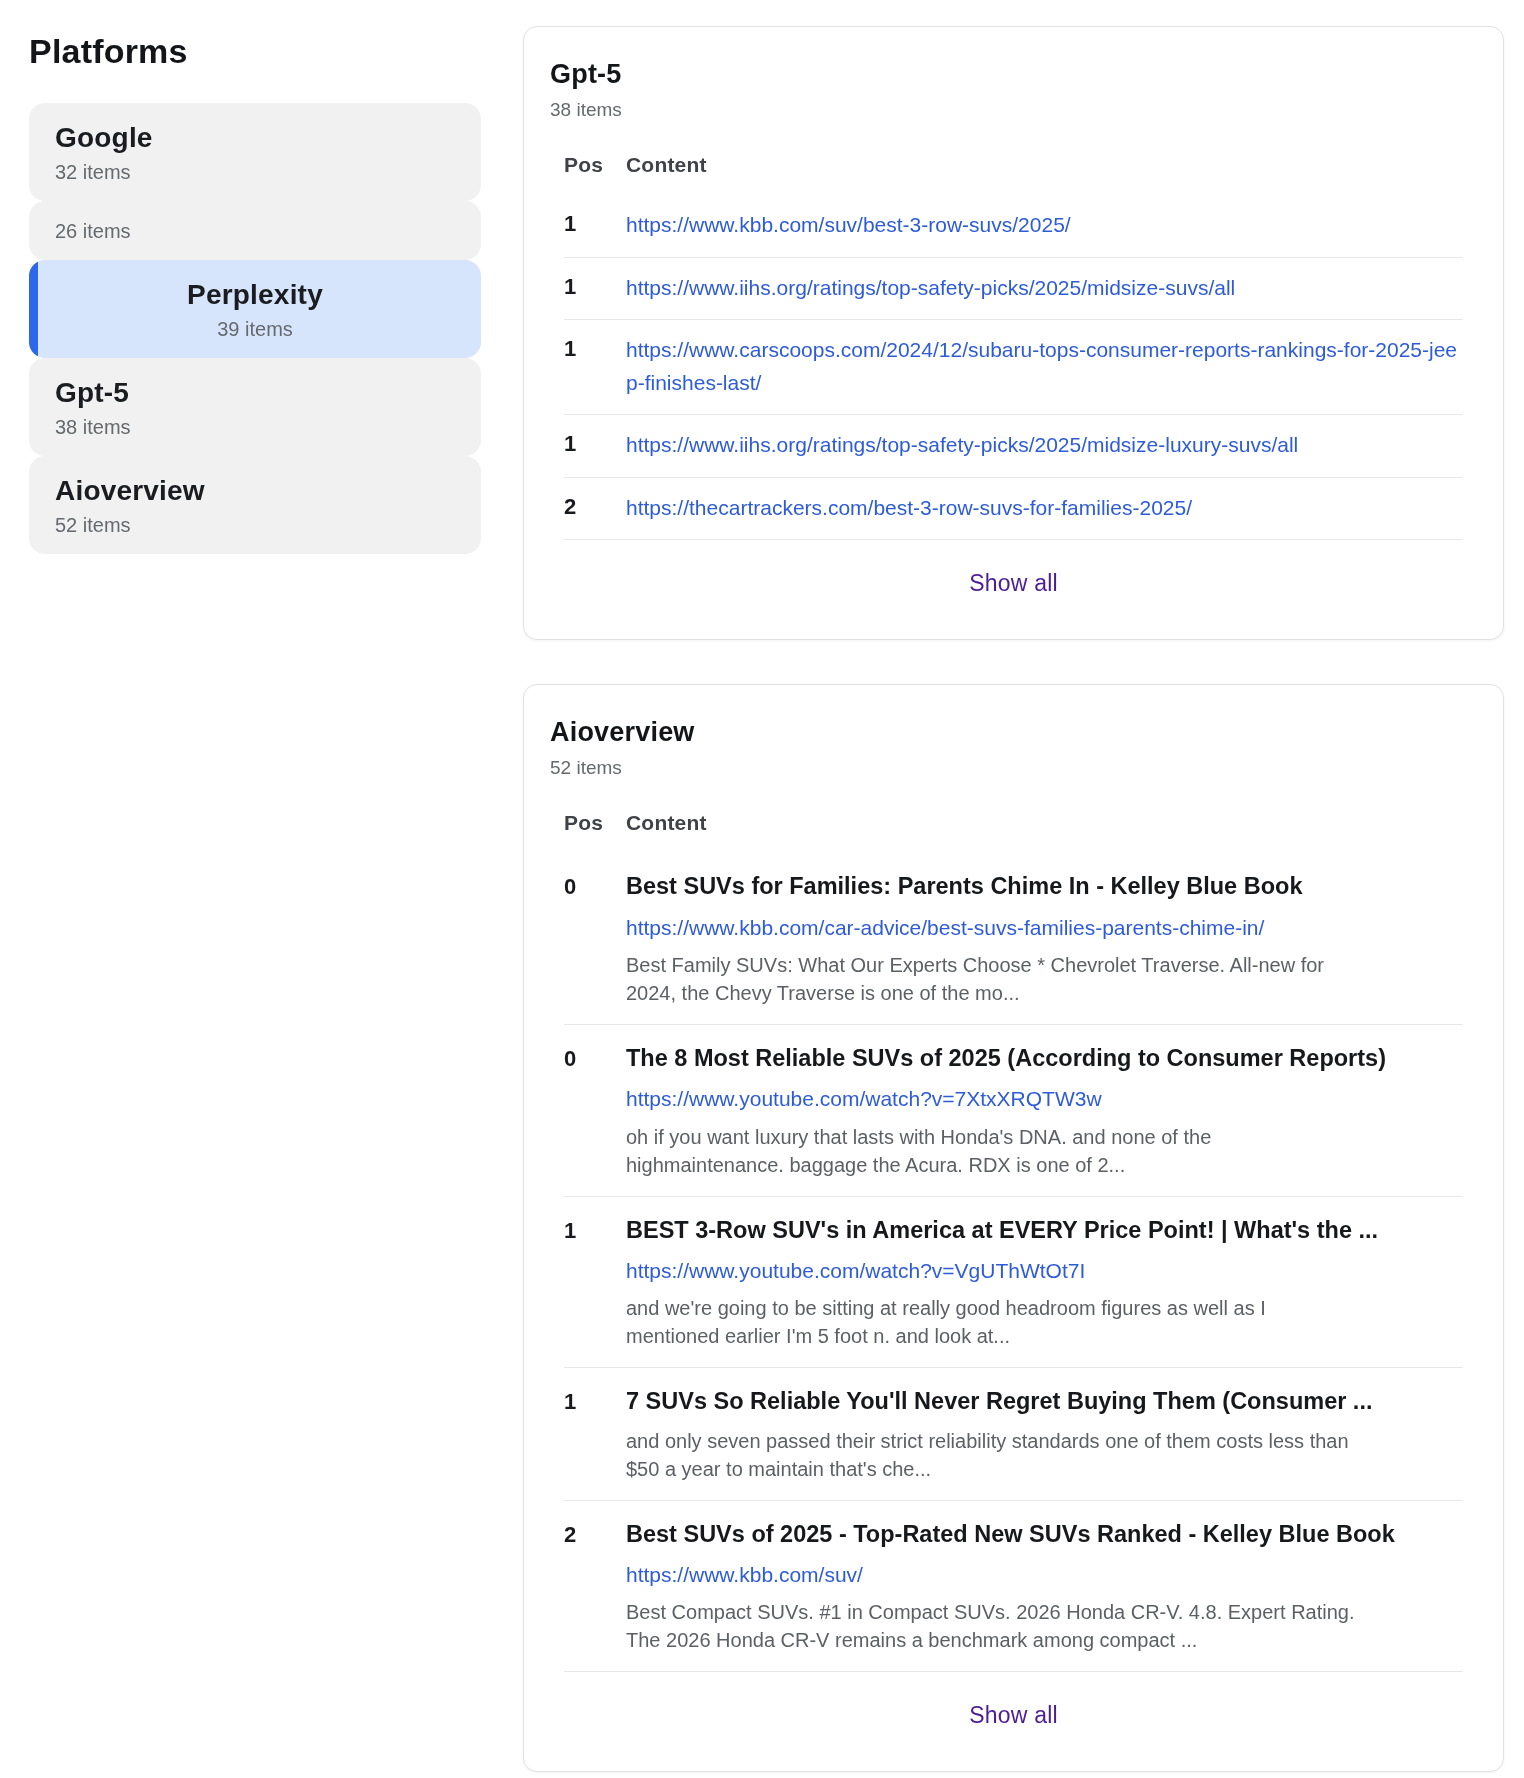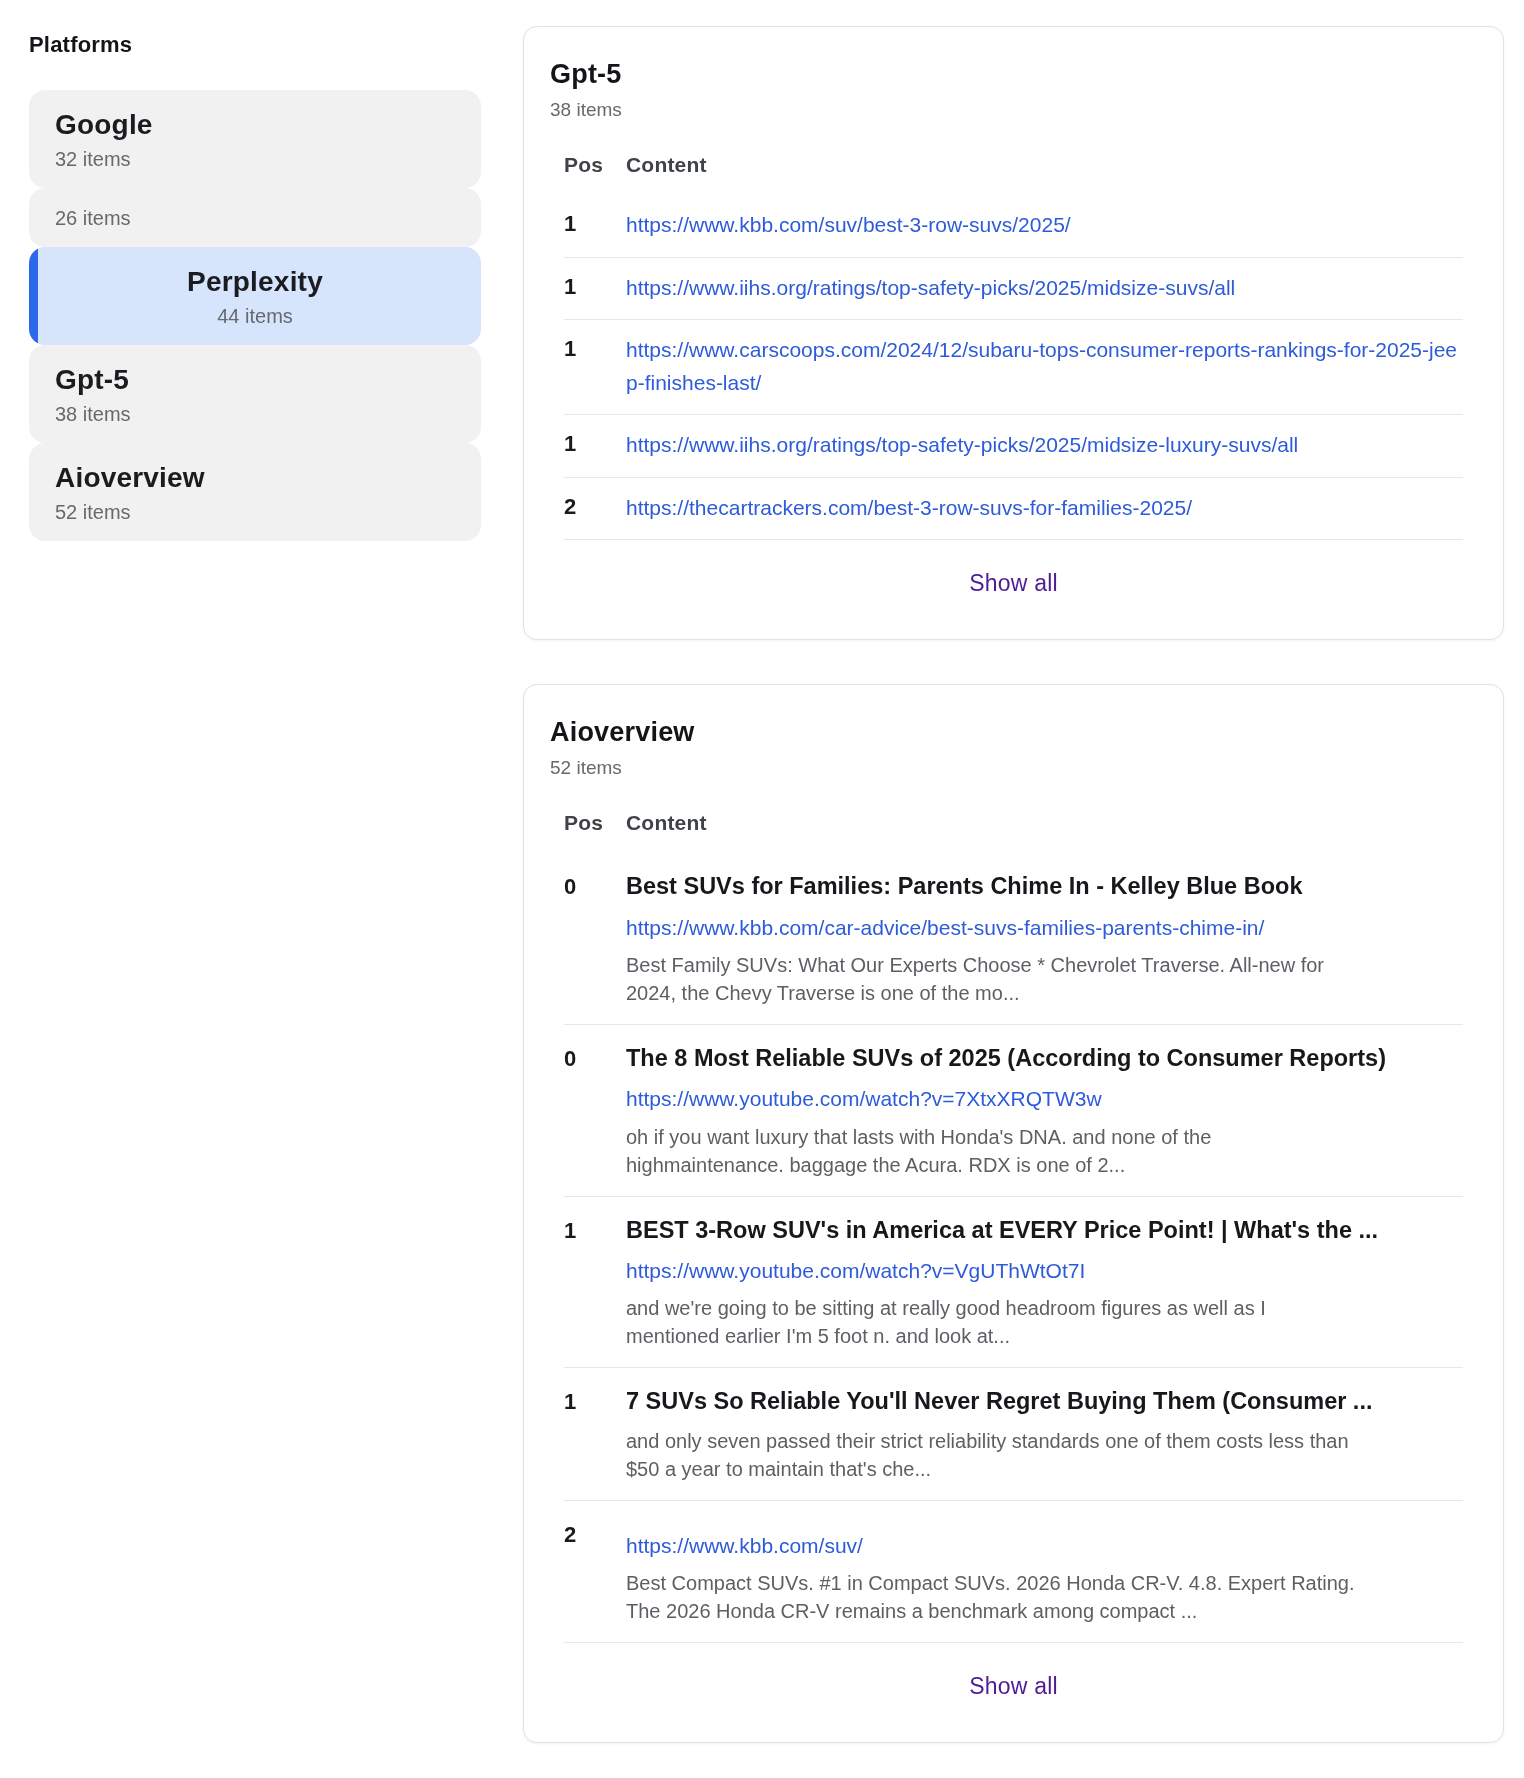--- a/index.html
+++ b/index.html
@@ -11,21 +11,21 @@
     color: #17181a;
     padding: 26px 20px 30px 29px;
     display: flex;
     align-items: flex-start;
     gap: 42px;
   }
 
   
   .sidebar { width: 452px; flex-shrink: 0; }
   .sidebar-title {
-    font-size: 22px;
+    font-size: 34px;
     font-weight: 700;
     letter-spacing: 0.2px;
     color: #141519;
     margin: 6px 0 32px 0;
   }
   .platform-item {
     position: relative;
     background: #f1f1f2;
     border-radius: 16px;
     padding: 19px 26px 17px 26px;
@@ -149,21 +149,21 @@
   </div>
 
   <div class="platform-item">
 
     <div class="platform-count">26 items</div>
   </div>
 
   <div class="platform-item selected">
     <div class="accent"></div>
     <div class="platform-name">Perplexity</div>
-    <div class="platform-count">44 items</div>
+    <div class="platform-count">39 items</div>
   </div>
 
   <div class="platform-item">
 
     <div class="platform-name">Gpt-5</div>
     <div class="platform-count">38 items</div>
   </div>
 
   <div class="platform-item">
 
@@ -250,20 +250,21 @@
         <div class="pos">1</div>
         <div>
           <div class="item-title">7 SUVs So Reliable You'll Never Regret Buying Them (Consumer ...</div>
           <div class="item-desc">and only seven passed their strict reliability standards one of them costs less than $50 a year to maintain that's che...</div>
         </div>
       </div>
 
       <div class="row">
         <div class="pos">2</div>
         <div>
+          <div class="item-title">Best SUVs of 2025 - Top-Rated New SUVs Ranked - Kelley Blue Book</div>
           <a class="url" href="#">https://www.kbb.com/suv/</a>
           <div class="item-desc">Best Compact SUVs. #1 in Compact SUVs. 2026 Honda CR-V. 4.8. Expert Rating. The 2026 Honda CR-V remains a benchmark among compact ...</div>
         </div>
       </div>
     </div>
 
     <button class="show-all">Show all</button>
   </div>
 
 </div>

